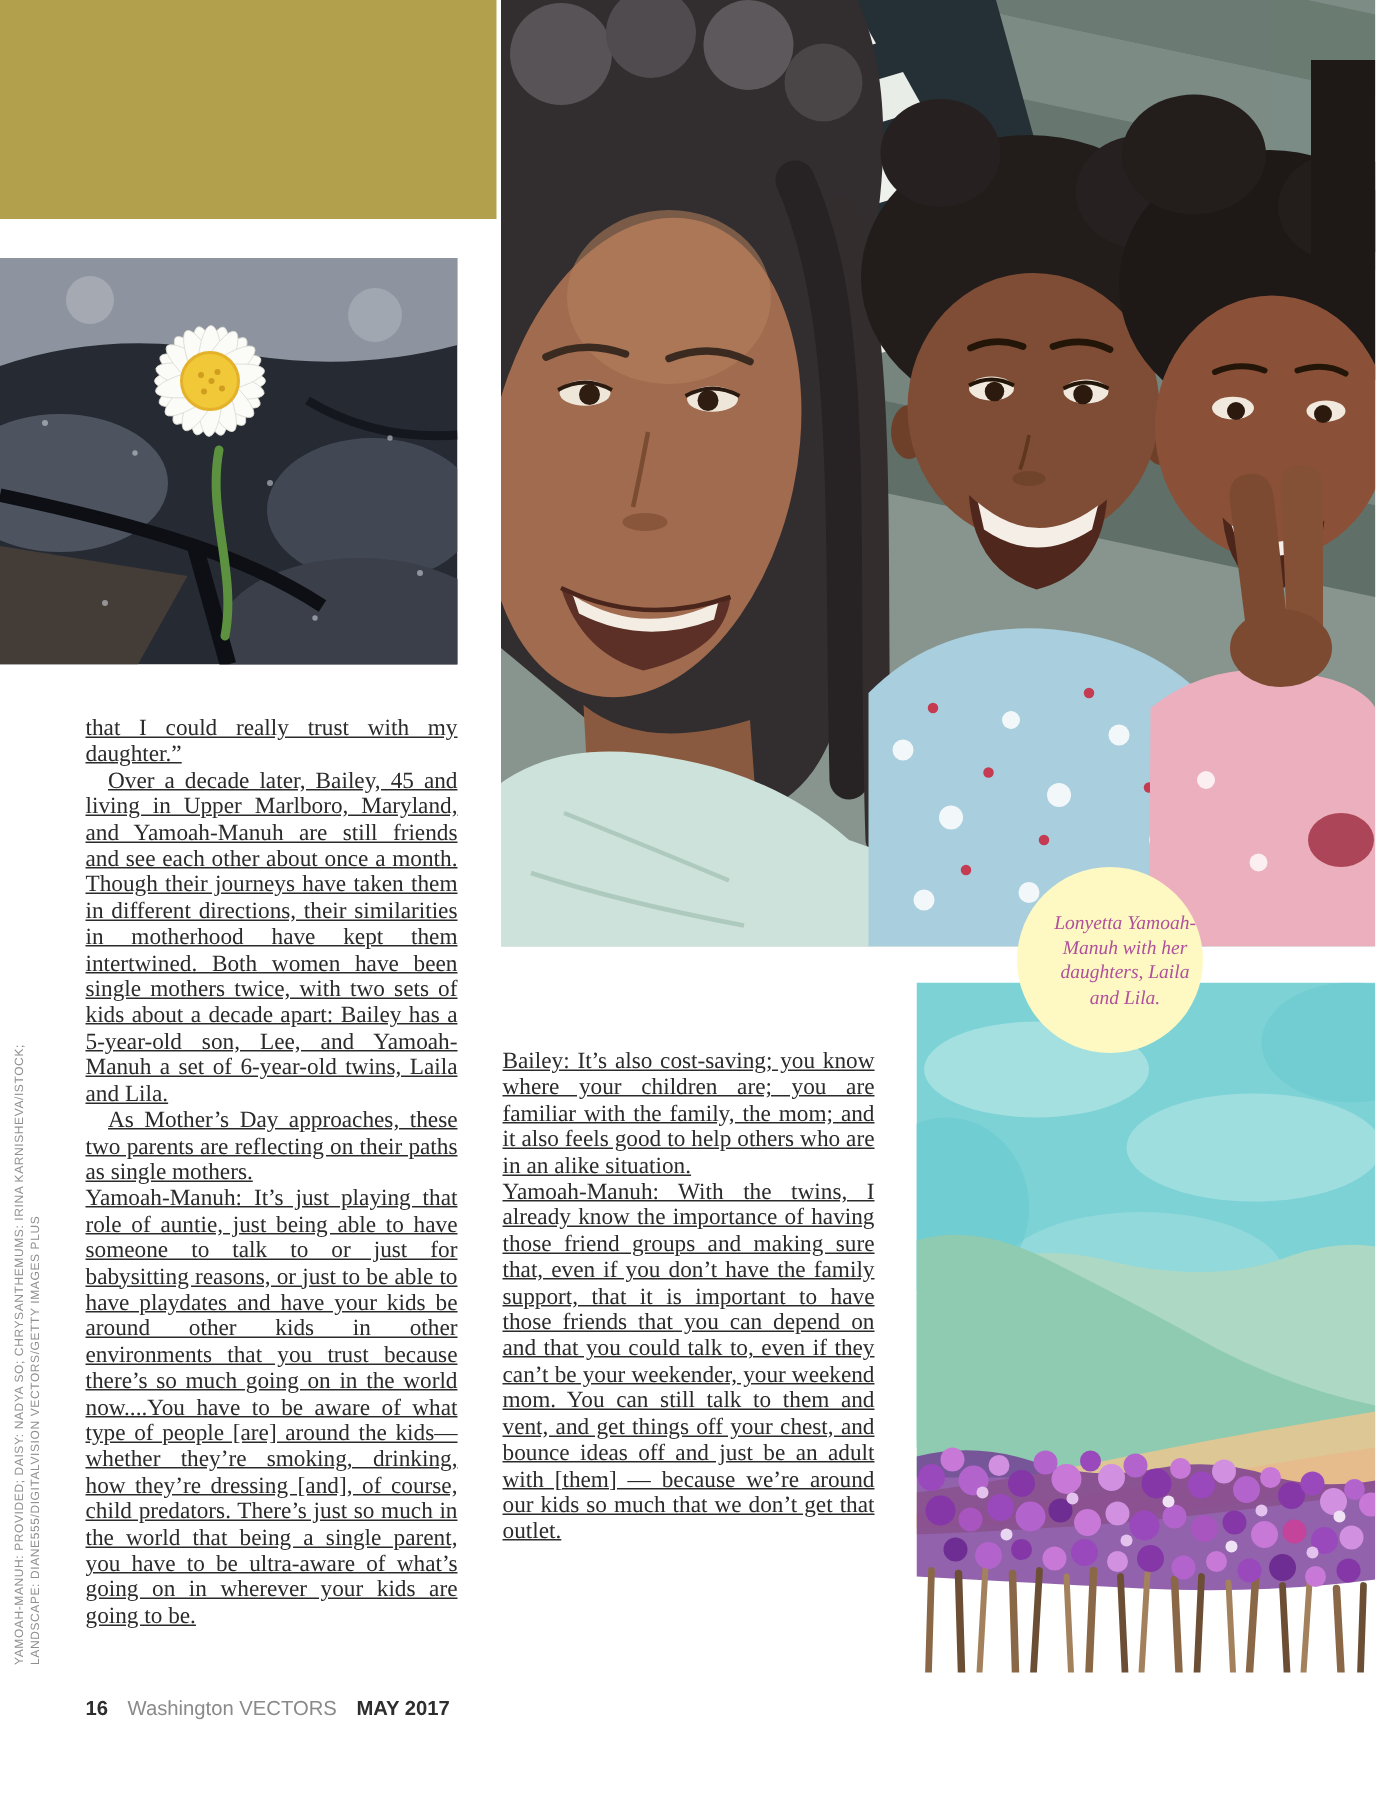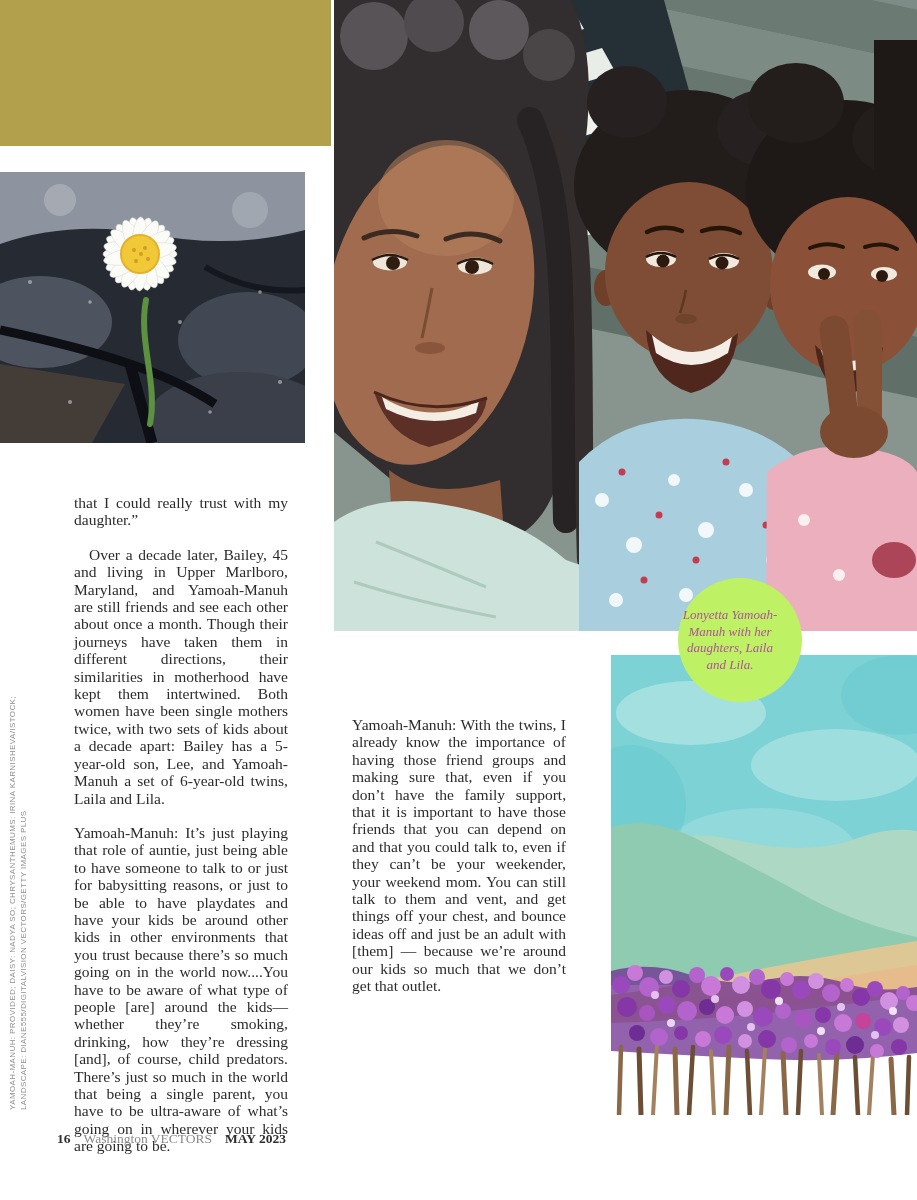--- a/index.html
+++ b/index.html
@@ -10,37 +10,37 @@
   #gold-block{left:0;top:0;width:331px;height:146px;background:var(--gold,#b2a04c);}
   
   .photo{display:block;}
   #family-photo{left:334px;top:0;width:583px;height:631px;}
   #daisy-photo{left:0;top:172px;width:305px;height:271px;}
   #landscape{left:611px;top:655px;width:306px;height:460px;}
   
   .col{width:248px;font-size:15.5px;line-height:17.4px;text-align:justify;}
   #left-col{left:57px;top:477px;}
   #mid-col{left:335px;top:699px;}
-  .col p{margin:17px;}
+  .col p{margin:0;text-decoration:underline;}
   .indent{text-indent:15px;}
   .q-head{font-family:"DejaVu Serif",serif;font-style:italic;font-weight:700;
           font-size:20px;line-height:23px;letter-spacing:-0.3px;
           color:var(--teal,#48a7b3);margin:26px 0 9px 0;text-align:left;}
   
   #caption-circle{left:678px;top:578px;width:124px;height:124px;border-radius:50%;
-      background:#bef264;z-index:5;display:flex;align-items:center;justify-content:flex-start;
+      background:#fef9c3;z-index:5;display:flex;align-items:center;justify-content:flex-end;
       text-align:center;}
   #caption-circle .cap{font-style:italic;font-size:13px;line-height:16.5px;
       color:var(--purple,#b0509c);width:104px;}
   
   #credits{left:8px;top:1110px;transform:rotate(-90deg);transform-origin:0 0;
       font-family:"Liberation Sans",sans-serif;font-size:8px;line-height:10.5px;
       letter-spacing:0.4px;color:var(--credit_gray,#8f8f8f);white-space:nowrap;}
   
-  #footer{left:57px;top:1131px;font-family:Liberation Serif, serif;
+  #footer{left:57px;top:1131px;font-family:Liberation Sans, sans-serif;
       font-size:13.5px;color:#8a8a8a;display:flex;gap:13px;align-items:baseline;}
   #footer .bold{font-weight:700;color:#2e2e2e;}
 </style>
 </head>
 <body>
 
 <div id="page">
 
   <div id="gold-block" class="abs"></div>
 
@@ -211,24 +211,26 @@
           <circle cx="8" cy="5" r="2"></circle>
           <circle cx="-4" cy="7" r="2"></circle>
           <circle cx="1" cy="0" r="2"></circle>
         </g>
     </g>
   </svg>
 
   <div id="left-col" class="abs col">
     <p>that I could really trust with my daughter.”</p>
     <p class="indent">Over a decade later, Bailey, 45 and living in Upper Marlboro, Maryland, and Yamoah-Manuh are still friends and see each other about once a month. Though their journeys have taken them in different directions, their similarities in motherhood have kept them intertwined. Both women have been single mothers twice, with two sets of kids about a decade apart: Bailey has a 5-year-old son, Lee, and Yamoah-Manuh a set of 6-year-old twins, Laila and Lila.</p>
+    <p class="indent">As Mother’s Day approaches, these two parents are reflecting on their paths as single mothers.</p>
     <p>Yamoah-Manuh: It’s just playing that role of auntie, just being able to have someone to talk to or just for babysitting reasons, or just to be able to have playdates and have your kids be around other kids in other environments that you trust because there’s so much going on in the world now....You have to be aware of what type of people [are] around the kids—whether they’re smoking, drinking, how they’re dressing [and], of course, child predators. There’s just so much in the world that being a single parent, you have to be ultra-aware of what’s going on in wherever your kids are going to be.</p>
   </div>
 
   <div id="mid-col" class="abs col">
+    <p>Bailey: It’s also cost-saving; you know where your children are; you are familiar with the family, the mom; and it also feels good to help others who are in an alike situation.</p>
     <p>Yamoah-Manuh: With the twins, I already know the importance of having those friend groups and making sure that, even if you don’t have the family support, that it is important to have those friends that you can depend on and that you could talk to, even if they can’t be your weekender, your weekend mom. You can still talk to them and vent, and get things off your chest, and bounce ideas off and just be an adult with [them] — because we’re around our kids so much that we don’t get that outlet.</p>
   </div>
 
   <div id="caption-circle" class="abs">
     <div class="cap">Lonyetta Yamoah-Manuh with her daughters, Laila and Lila.</div>
   </div>
 
   <svg id="landscape" class="abs photo" viewBox="0 0 306 460" preserveAspectRatio="none">
     <rect width="306" height="310" fill="#7dd2d6"></rect>
     <ellipse cx="80" cy="58" rx="75" ry="32" fill="#aee3e2" opacity="0.8"></ellipse>
@@ -323,16 +325,16 @@
   </svg>
 
   <div id="credits" class="abs">
     <div>YAMOAH-MANUH: PROVIDED; DAISY: NADYA SO; CHRYSANTHEMUMS: IRINA KARNISHEVA/ISTOCK;</div>
     <div>LANDSCAPE: DIANE555/DIGITALVISION VECTORS/GETTY IMAGES PLUS</div>
   </div>
 
   <div id="footer" class="abs">
     <span class="bold">16</span>
     <span>Washington VECTORS</span>
-    <span class="bold">MAY 2023</span>
+    <span class="bold">MAY 2017</span>
   </div>
 
 </div>
 
 </body></html>

